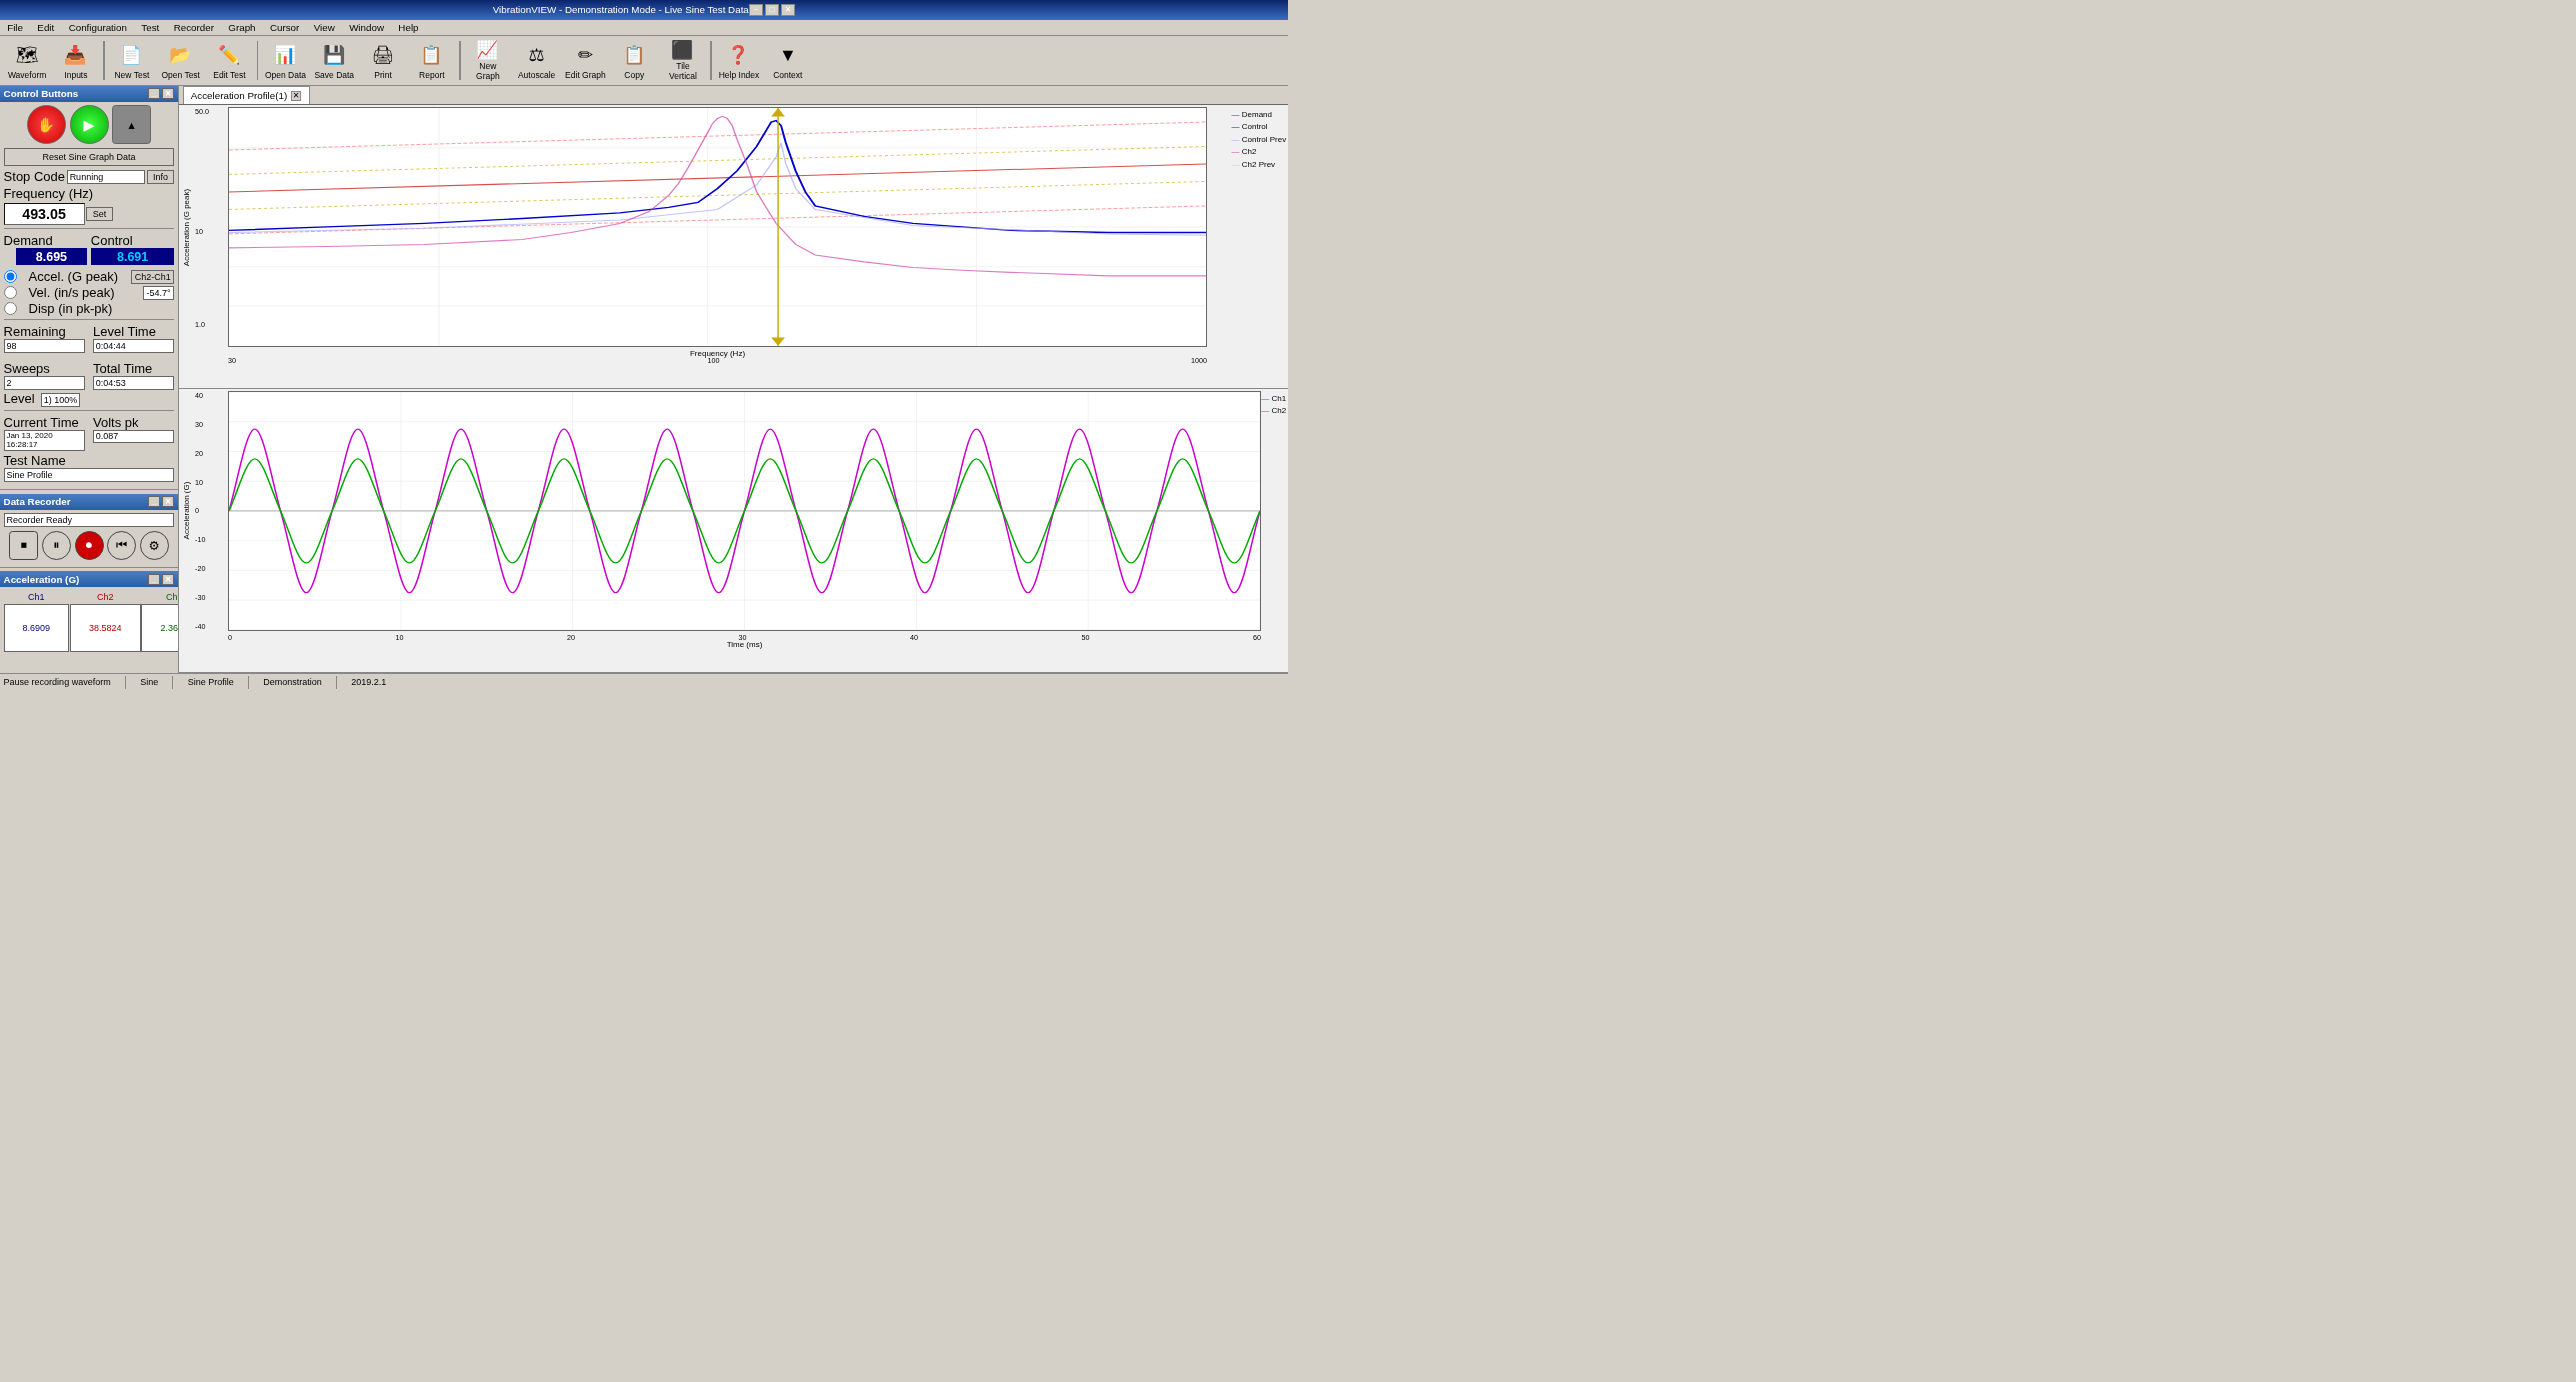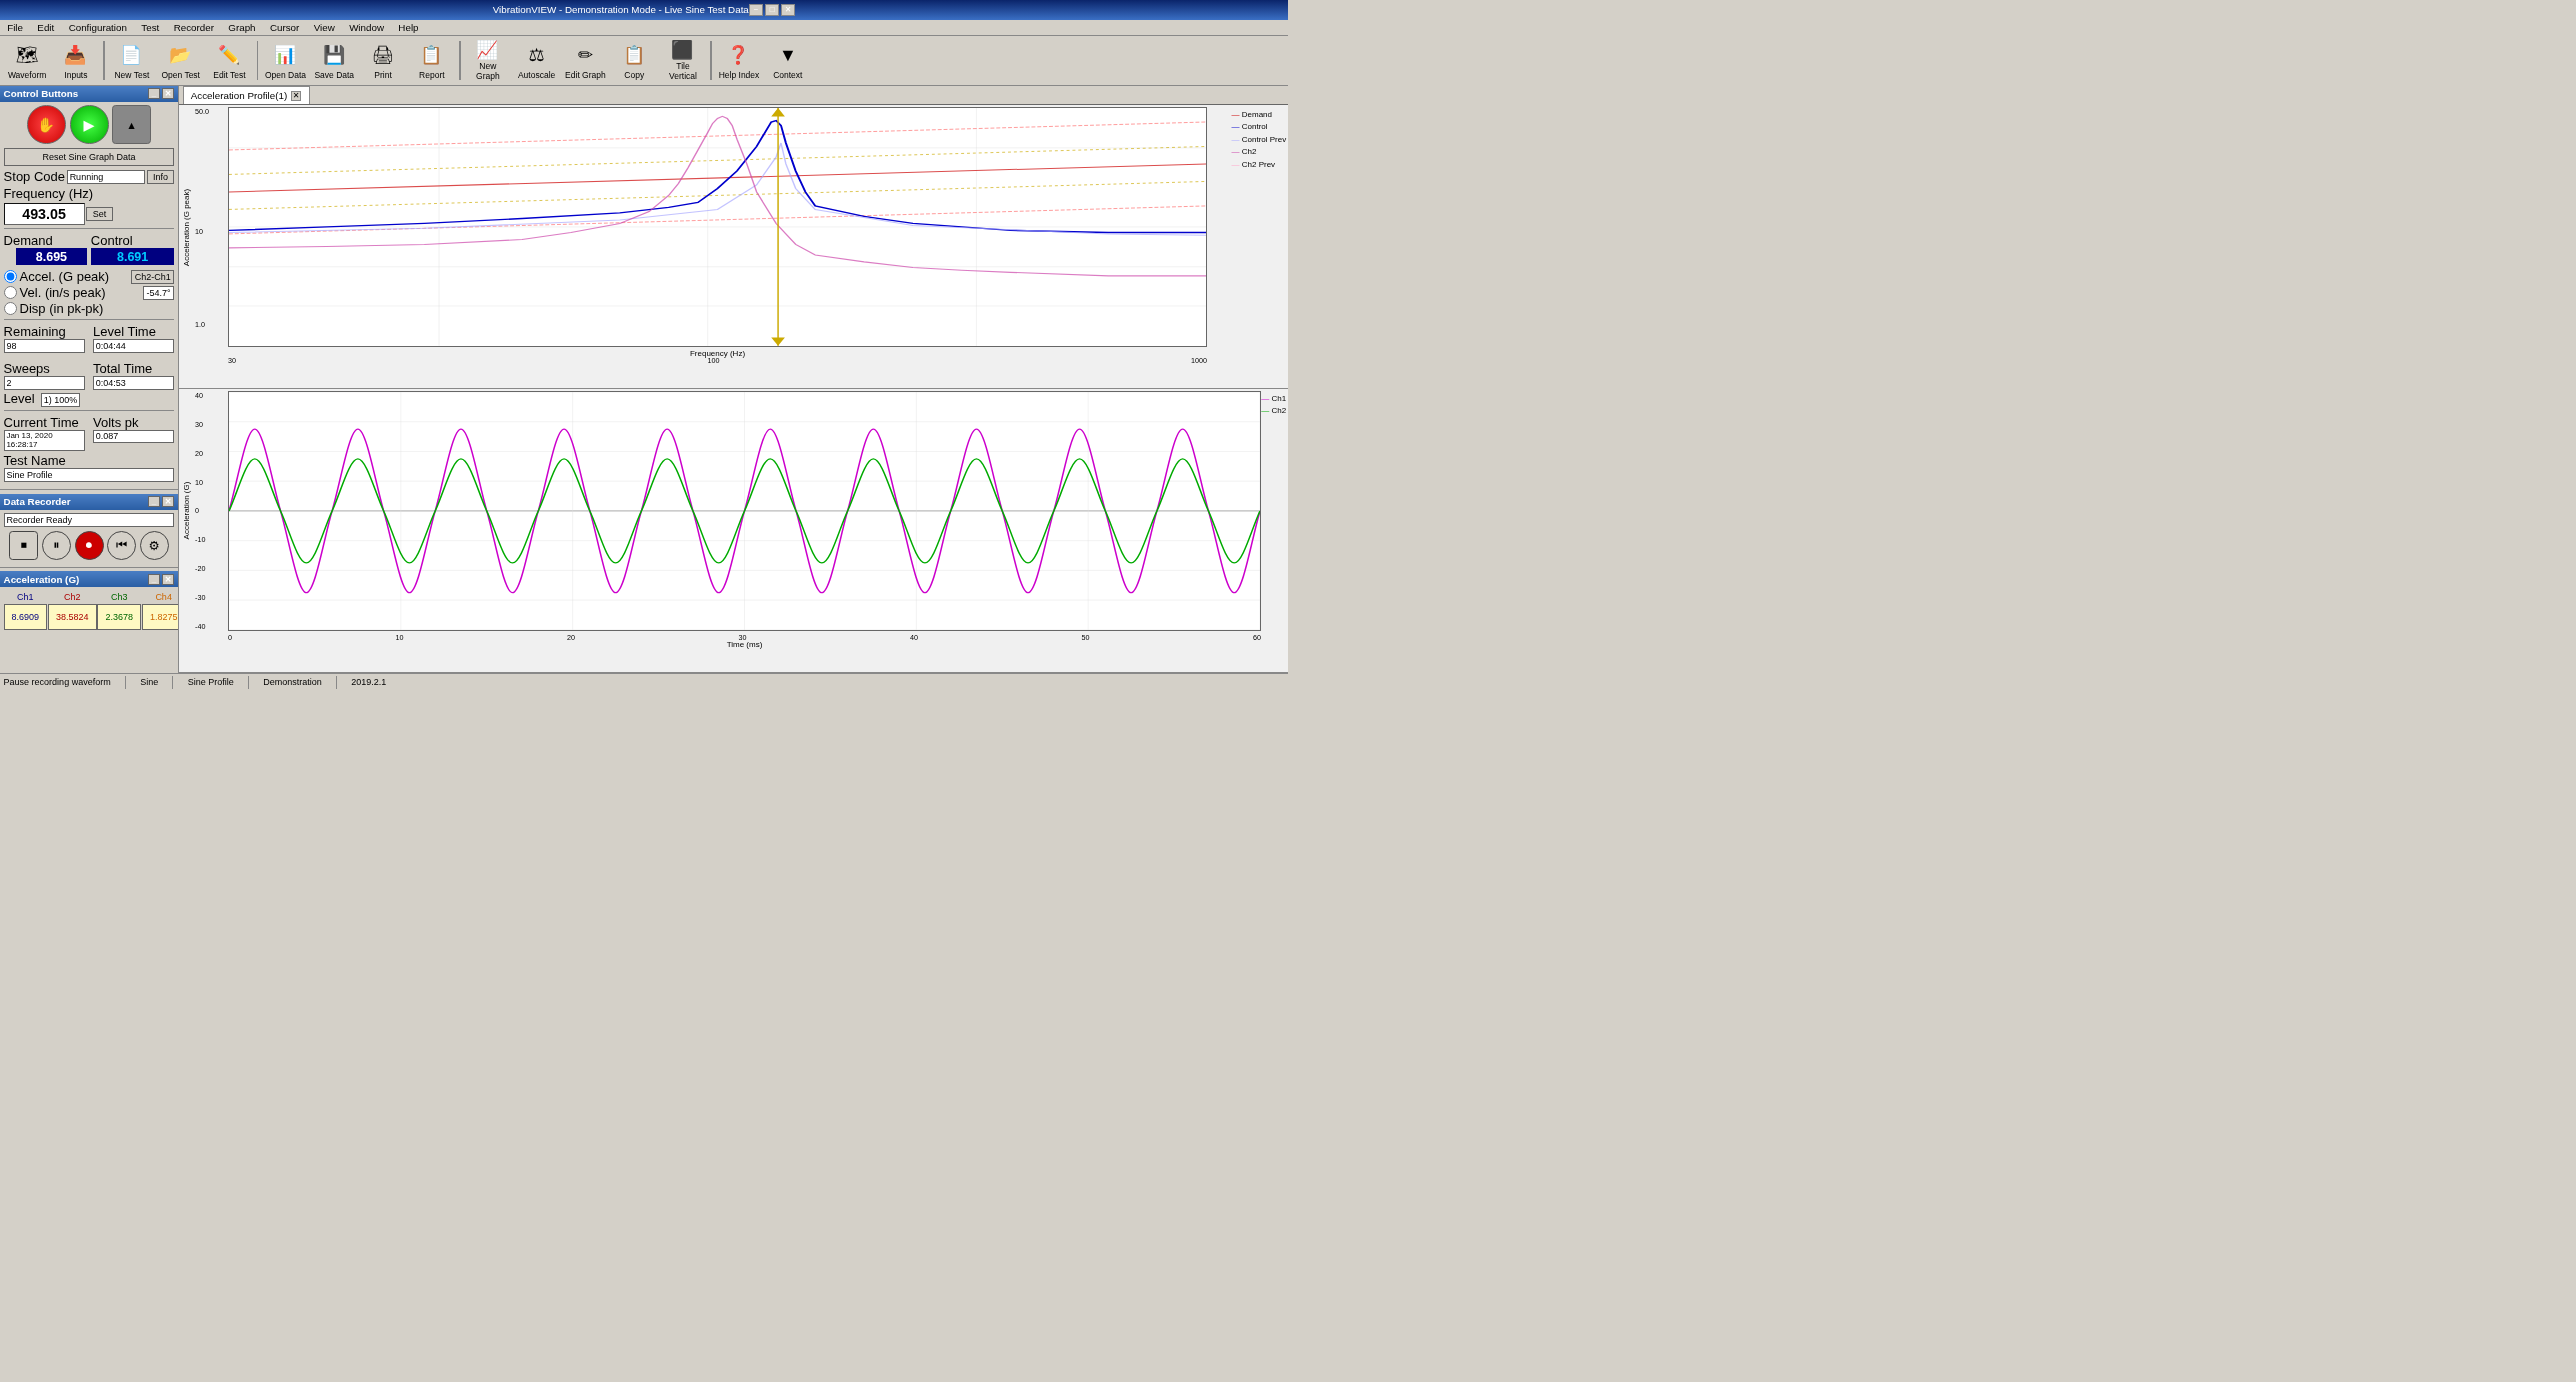--- a/index.html
+++ b/index.html
@@ -201,21 +201,21 @@
     }
     .control-value {
       background: #000080;
       color: #00ccff;
       font-size: 12.5px;
       font-weight: bold;
       text-align: center;
       padding: 1.8px;
     }
 
-    .radio-row { margin-bottom: 0.9px; display: flex; align-items: center; gap: 3px; }
+    .radio-row { margin-bottom: 0.9px; display: flex; align-items: center; gap: 12px; }
     .radio-row input { margin: 0; }
 
     .ch2-label {
       background: #d4d0c8;
       border: 0.9px solid #666;
       font-size: 9px;
       padding: 0.9px 2.7px;
     }
     .ch2-value {
       background: white;
@@ -244,25 +244,25 @@
     .accel-cell {
       text-align: center;
       font-size: 9px;
       padding: 0.9px;
     }
     .accel-cell.ch1 { color: #000080; }
     .accel-cell.ch2 { color: #aa0000; }
     .accel-cell.ch3 { color: #006600; }
     .accel-cell.ch4 { color: #cc6600; }
     .accel-val {
-      background: #fef9c3;
+      background: #ffffff;
       border: 0.9px solid #666;
       font-size: 9px;
       text-align: center;
-      padding: 7px;
+      padding: 18px;
     }
     .accel-val.ch1 { color: #000080; }
     .accel-val.ch2 { color: #aa0000; }
     .accel-val.ch3 { color: #006600; }
     .accel-val.ch4 { color: #cc6600; }
 
     
     #right-panel {
       flex: 1;
       display: flex;

